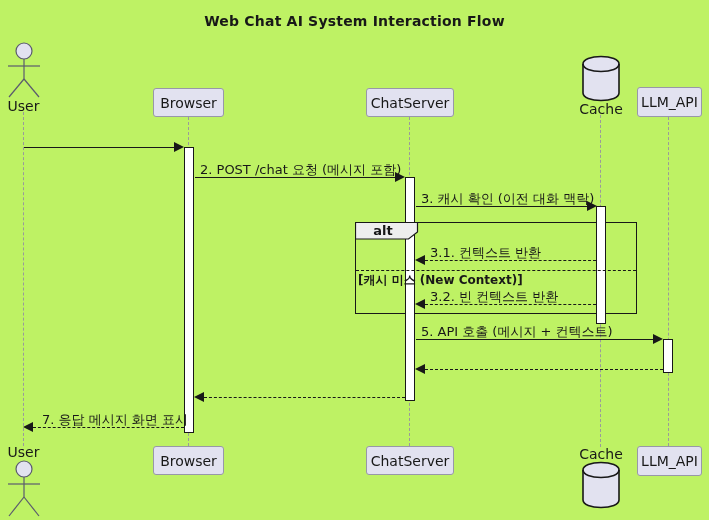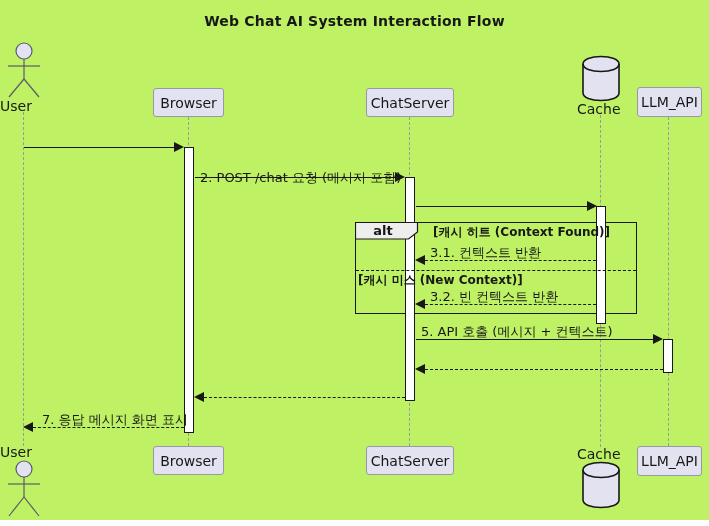--- a/index.html
+++ b/index.html
@@ -11,21 +11,21 @@
   .title{
     position:absolute;top:13px;left:0;width:709px;text-align:center;
     font-size:14px;font-weight:bold;letter-spacing:.2px;
   }
   .pbox{
     position:absolute;background:#E2E2F0;border:1px solid #9898A8;border-radius:3px;
     display:flex;align-items:center;justify-content:center;font-size:14px;
     box-sizing:border-box;z-index:3;
   }
   .plabel{
-    position:absolute;font-size:14px;text-align:left;white-space:nowrap;z-index:3;
+    position:absolute;font-size:14px;text-align:center;white-space:nowrap;z-index:3;
   }
   .lifeline{position:absolute;width:0;border-left:1px dashed #9A9A9A;z-index:1;}
   .bar{
     position:absolute;width:8px;background:#ffffff;border:1px solid #181818;
     box-sizing:content-box;z-index:5;
   }
   .msg{position:absolute;font-size:13px;white-space:nowrap;z-index:6;}
   .line{position:absolute;height:0;border-top:1px solid #181818;z-index:6;}
   .line.dashed{border-top-style:dashed;}
   .arr-r{position:absolute;width:0;height:0;border-top:5px solid transparent;
@@ -87,31 +87,31 @@
   <div class="bar" style="left:184px;top:147px;height:284px;"></div>
   <div class="bar" style="left:405px;top:177px;height:222px;"></div>
   <div class="bar" style="left:596px;top:206px;height:116px;"></div>
   <div class="bar" style="left:663px;top:339px;height:32px;"></div>
 
   <div class="frame" style="left:355px;top:222px;width:282px;height:92px;"></div>
   <svg class="frame-op" style="left:355px;top:222px;" width="64" height="18" viewBox="0 0 64 18">
     <polygon points="0.5,0.5 62.5,0.5 62.5,10 53.5,17 0.5,17" fill="#EEEEEE" stroke="#181818" stroke-width="1.2"></polygon>
   </svg>
   <div class="frame-op-label" style="left:357px;top:223px;width:52px;">alt</div>
-  <div class="guard" style="left:433px;top:224px;">[캐시 히트 (Context Found)]</div>
   <div class="divider" style="left:356px;top:270px;width:280px;"></div>
   <div class="guard" style="left:358px;top:272px;">[캐시 미스 (New Context)]</div>
 
   <div class="line" style="left:24px;top:147px;width:150px;"></div>
   <div class="arr-r" style="left:174px;top:142px;"></div>
 
-  <div class="msg" style="left:200px;top:169px;">2. POST /chat 요청 (메시지 포함)</div>
+  <div class="msg" style="left:200px;top:161px;">2. POST /chat 요청 (메시지 포함)</div>
   <div class="line" style="left:195px;top:177px;width:200px;"></div>
   <div class="arr-r" style="left:395px;top:172px;"></div>
 
+  <div class="msg" style="left:421px;top:190px;">3. 캐시 확인 (이전 대화 맥락)</div>
   <div class="line" style="left:416px;top:206px;width:171px;"></div>
   <div class="arr-r" style="left:587px;top:201px;"></div>
 
   <div class="msg" style="left:430px;top:244px;">3.1. 컨텍스트 반환</div>
   <div class="line dashed" style="left:425px;top:260px;width:171px;"></div>
   <div class="arr-l" style="left:415px;top:255px;"></div>
 
   <div class="msg" style="left:430px;top:288px;">3.2. 빈 컨텍스트 반환</div>
   <div class="line dashed" style="left:425px;top:304px;width:171px;"></div>
   <div class="arr-l" style="left:415px;top:299px;"></div>

